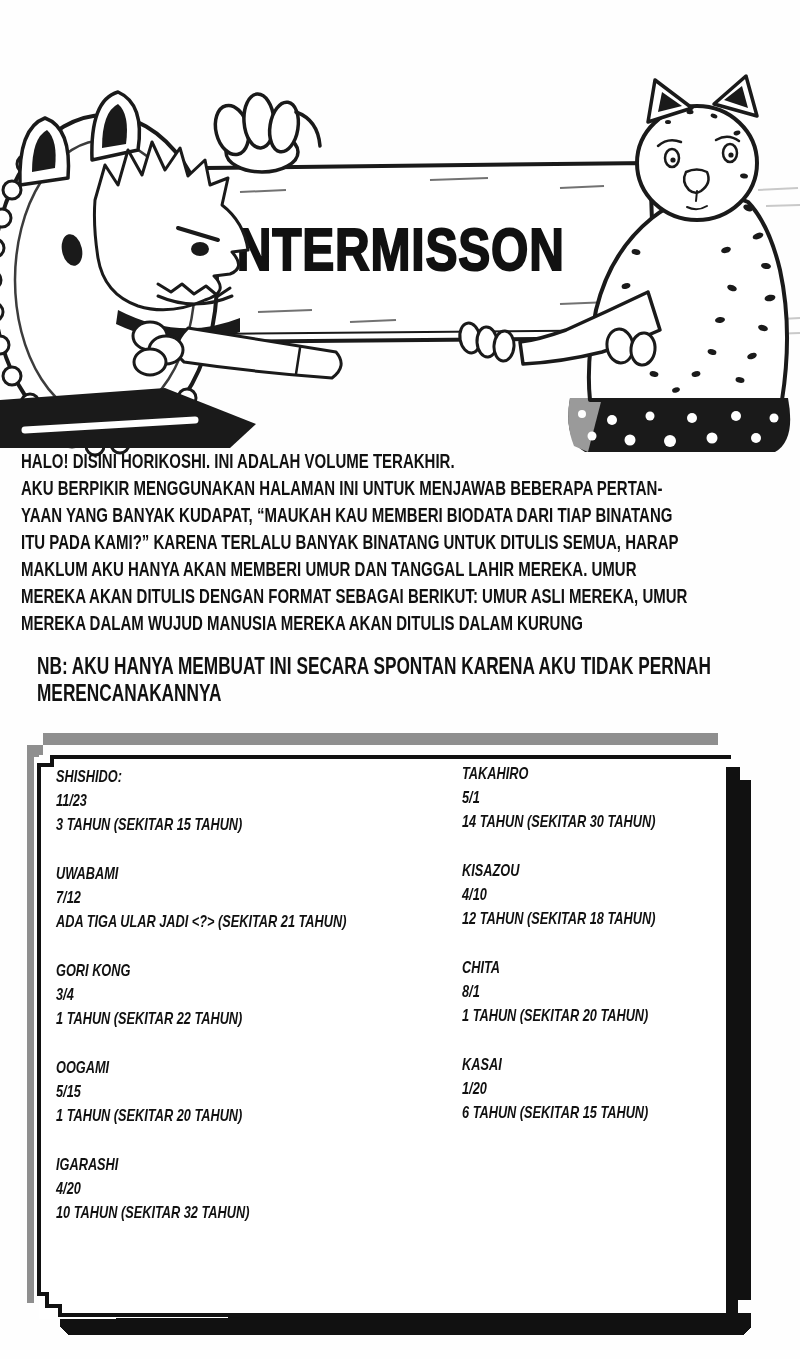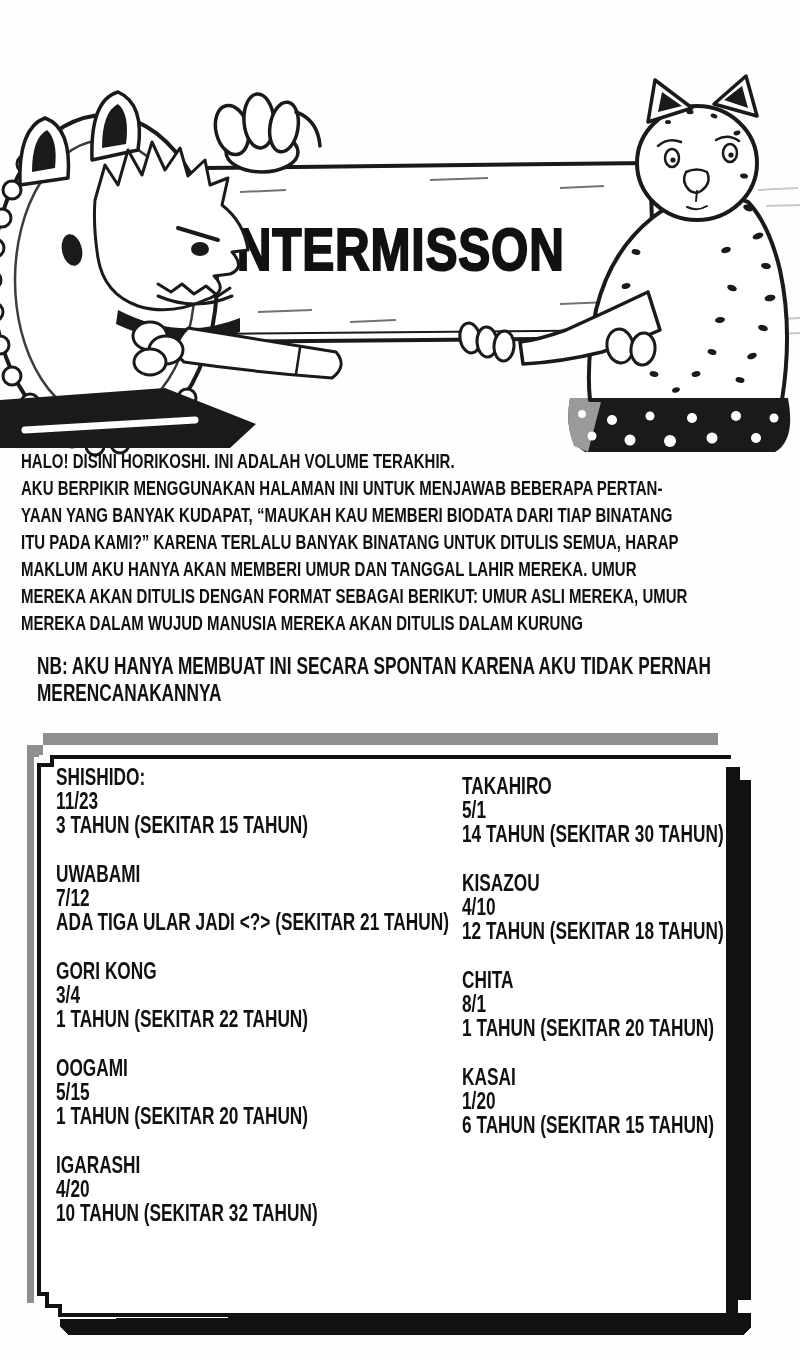--- a/index.html
+++ b/index.html
@@ -14,23 +14,23 @@
     transform:scaleX(0.75);
     transform-origin:0 0;
     width:133.3%;
     white-space:nowrap;
   }
   .intro{position:absolute;left:21px;top:448px;width:772px;font-size:20px;line-height:27px;}
   .note{position:absolute;left:37px;top:653px;width:772px;font-size:23px;line-height:27px;}
   .illus{position:absolute;left:0;top:0;}
   .plaque{position:absolute;left:26px;top:723px;width:730px;height:630px;}
   .plaque svg.border{position:absolute;left:0;top:0;}
-  .col{position:absolute;font-size:23px;line-height:24px;}
+  .col{position:absolute;font-size:17px;line-height:24px;font-style:italic;}
   .col-left{left:30px;top:42px;width:380px;}
-  .col-right{left:436px;top:39px;width:280px;margin-top:12px;}
+  .col-right{left:436px;top:39px;width:280px;}
   .entry{margin-bottom:25px;}
   .sign-title{
     font-family:"Liberation Sans","DejaVu Sans",sans-serif;
     font-weight:bold;font-size:60px;letter-spacing:1px;
   }
 </style>
 </head>
 <body>
 
 <div class="page">

